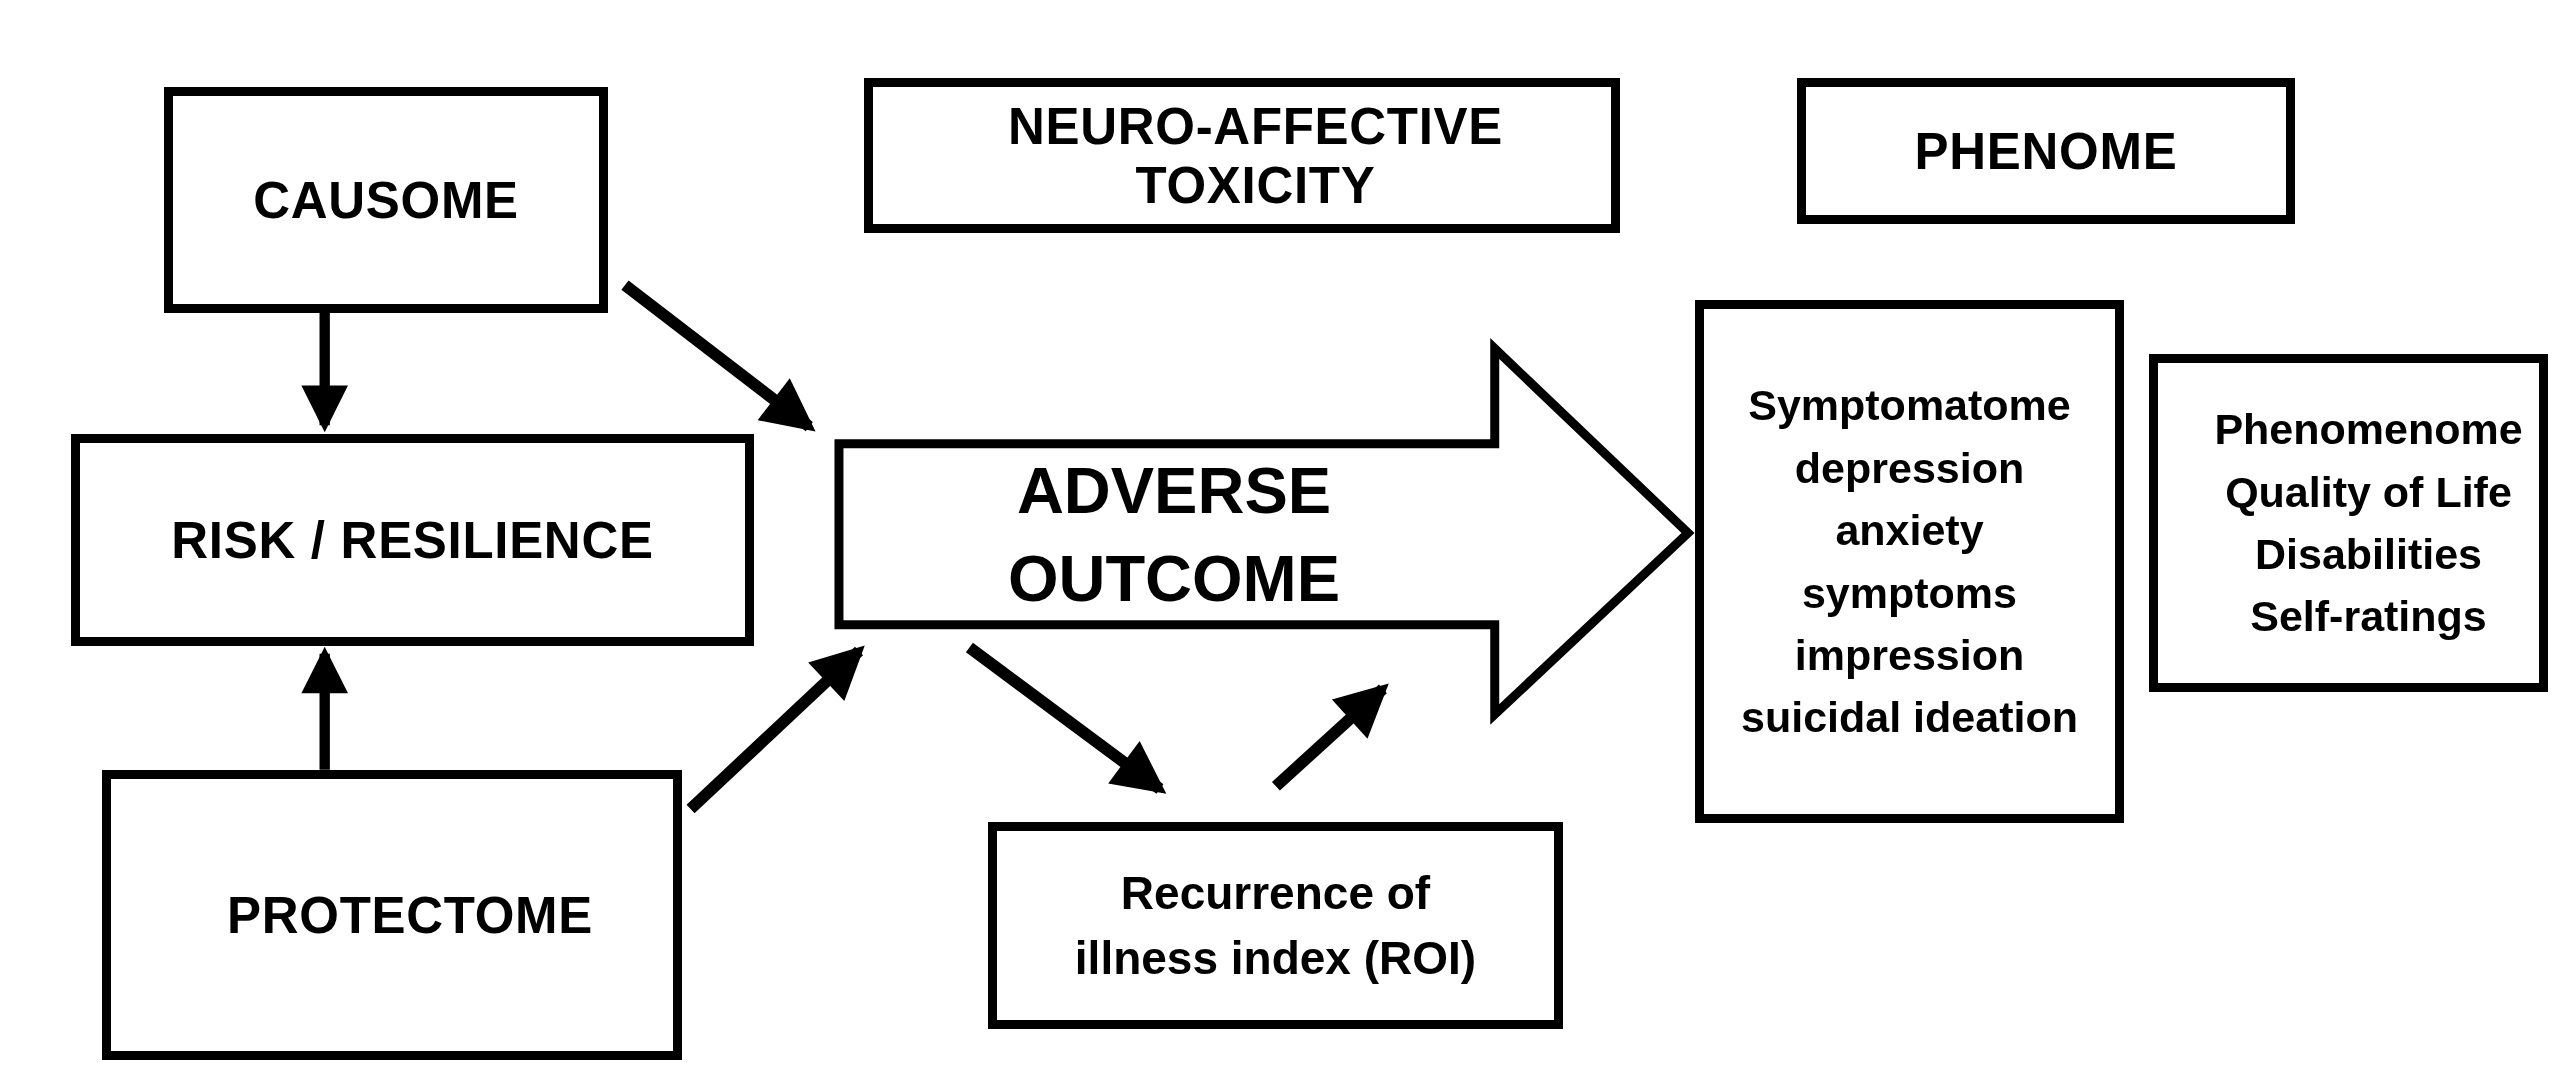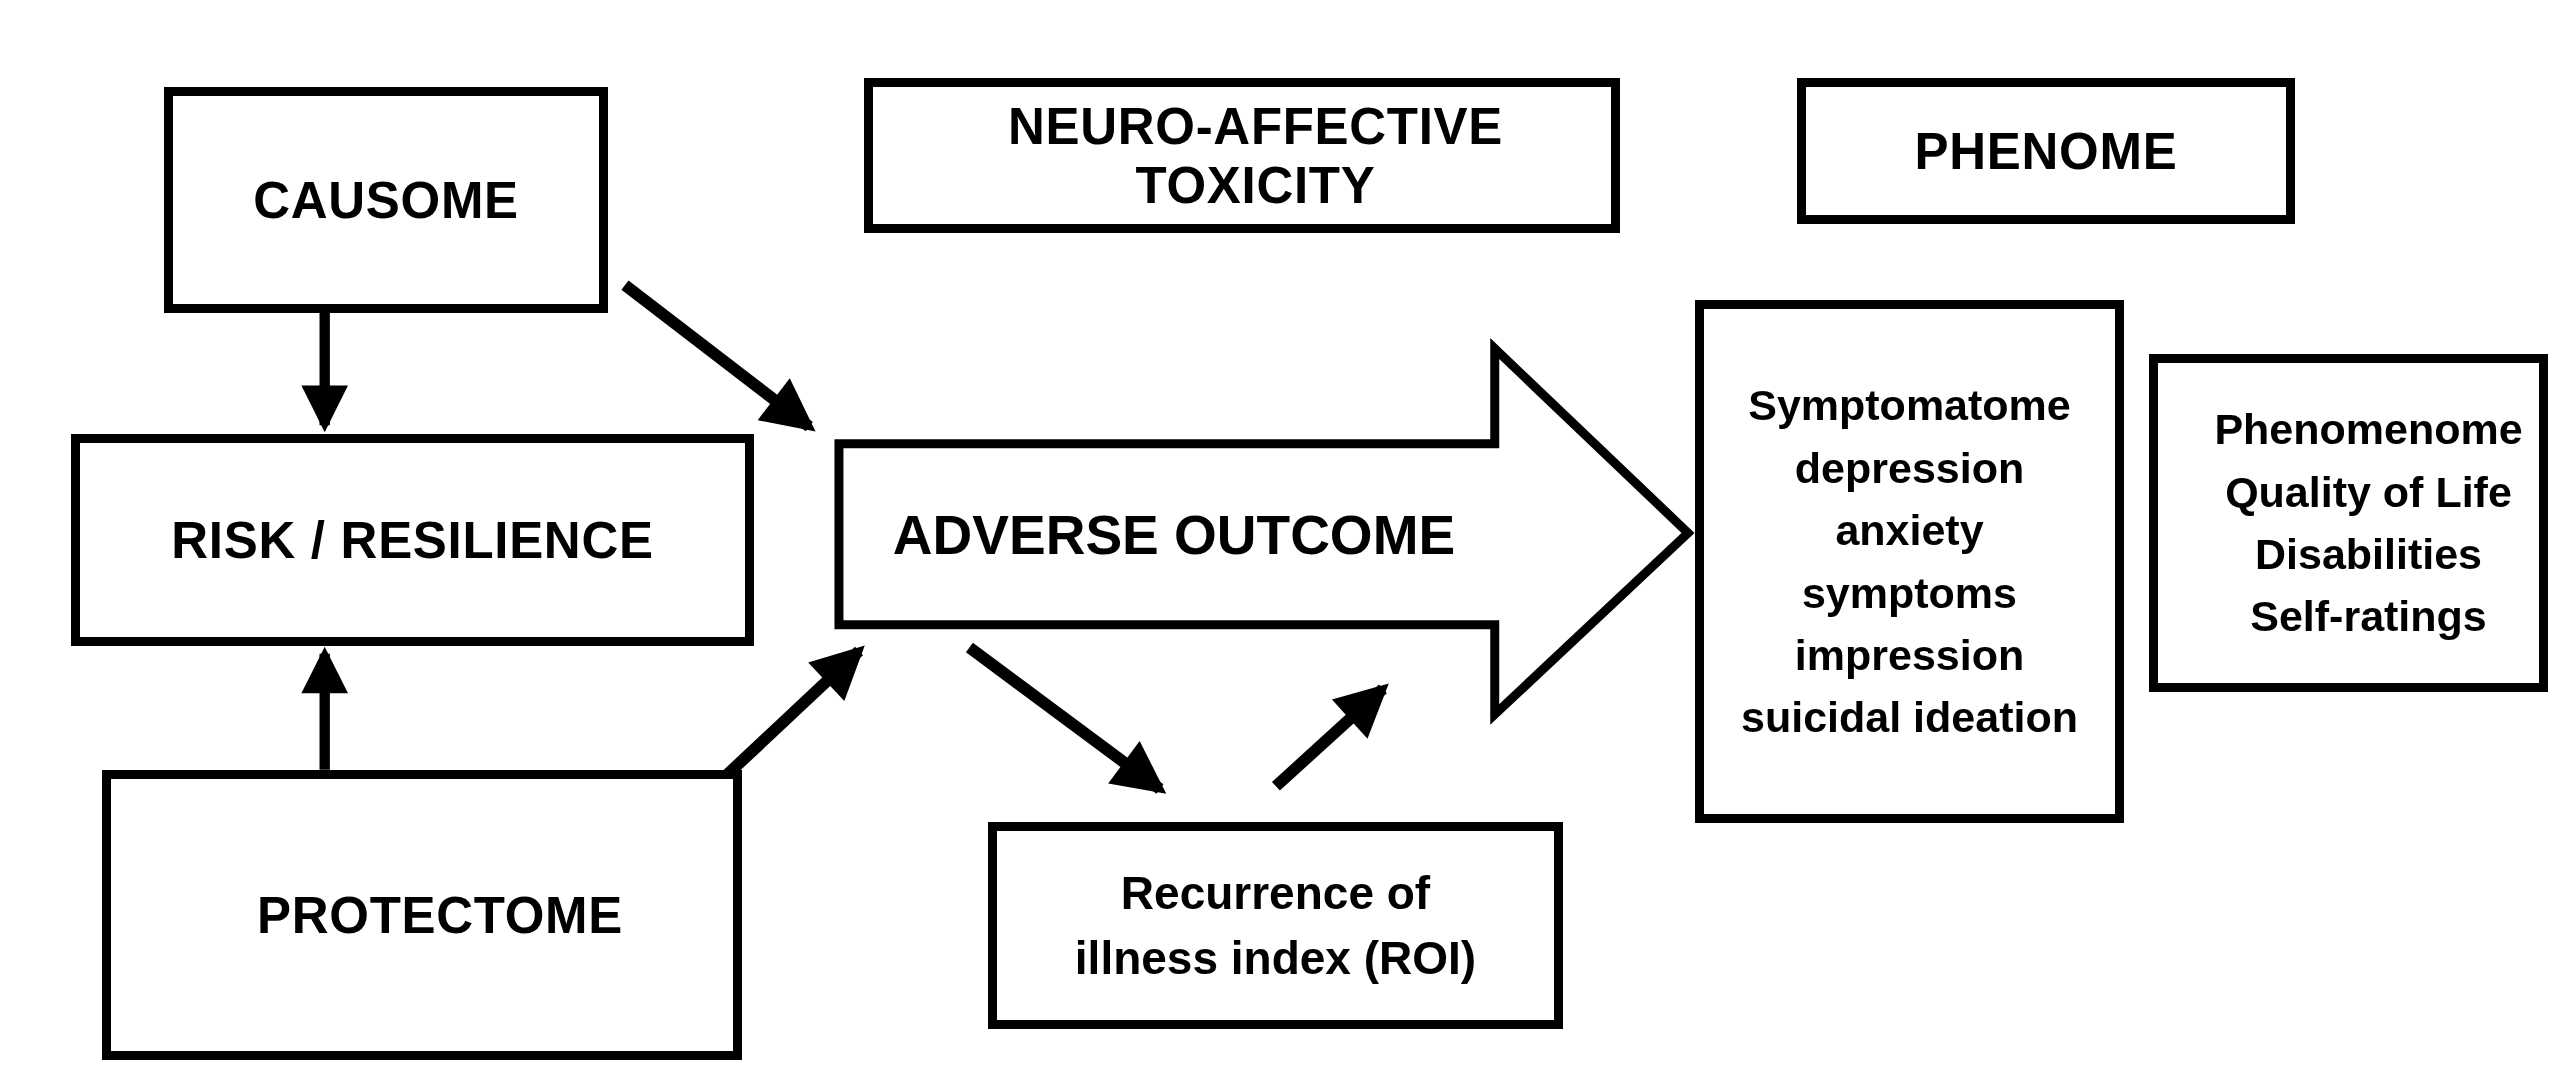--- a/index.html
+++ b/index.html
@@ -23,39 +23,39 @@
     border: 9px solid #000000;
     display: flex;
     flex-direction: column;
     align-items: center;
     justify-content: center;
     text-align: center;
     font-weight: bold;
     color: #000000;
   }
   .lbl-lg  { font-size: 51px; letter-spacing: 0.7px; }
-  .lbl-aop { font-size: 55px; line-height: 1.35; }
+  .lbl-aop { font-size: 65px; line-height: 1.35; }
   .lbl-roi { font-size: 46px; line-height: 1.4; }
   .lbl-sm  { font-size: 43px; line-height: 1.45; }
   .arrow-label {
     position: absolute;
     display: flex;
     flex-direction: column;
     align-items: center;
     justify-content: center;
     text-align: center;
     font-weight: bold;
     color: #000000;
   }
   
   #box-causome      { left: 164px;  top: 55px;   width: 444px;  height: 226px; margin-top: 32px; }
   #box-neuro        { left: 864px; top: 78px;  width: 756px; height: 155px; padding-left: 27px; }
   #box-phenome      { left: 1797px; top: 78px;  width: 498px;  height: 146px; align-items: center; }
   #box-risk         { left: 71px;  top: 434px;  width: 683px;  height: 212px; }
-  #box-protectome   { left: 102px;  top: 770px; width: 640px;  height: 290px; padding-left: 36px; }
+  #box-protectome   { left: 102px;  top: 770px; width: 580px;  height: 290px; padding-left: 36px; }
   #box-roi          { left: 988px; top: 822px; width: 575px;  height: 207px; }
   #box-symptomatome { left: 1695px; top: 300px;  width: 429px;  height: 523px; }
   #box-phenomenome  { left: 2149px; top: 354px;  width: 399px;  height: 338px; padding-left: 40px; }
   #aop-label        { left: 853px; top: 452px;  width: 642px;  height: 166px; }
 </style>
 </head>
 <body>
 
 <div id="canvas">
 

